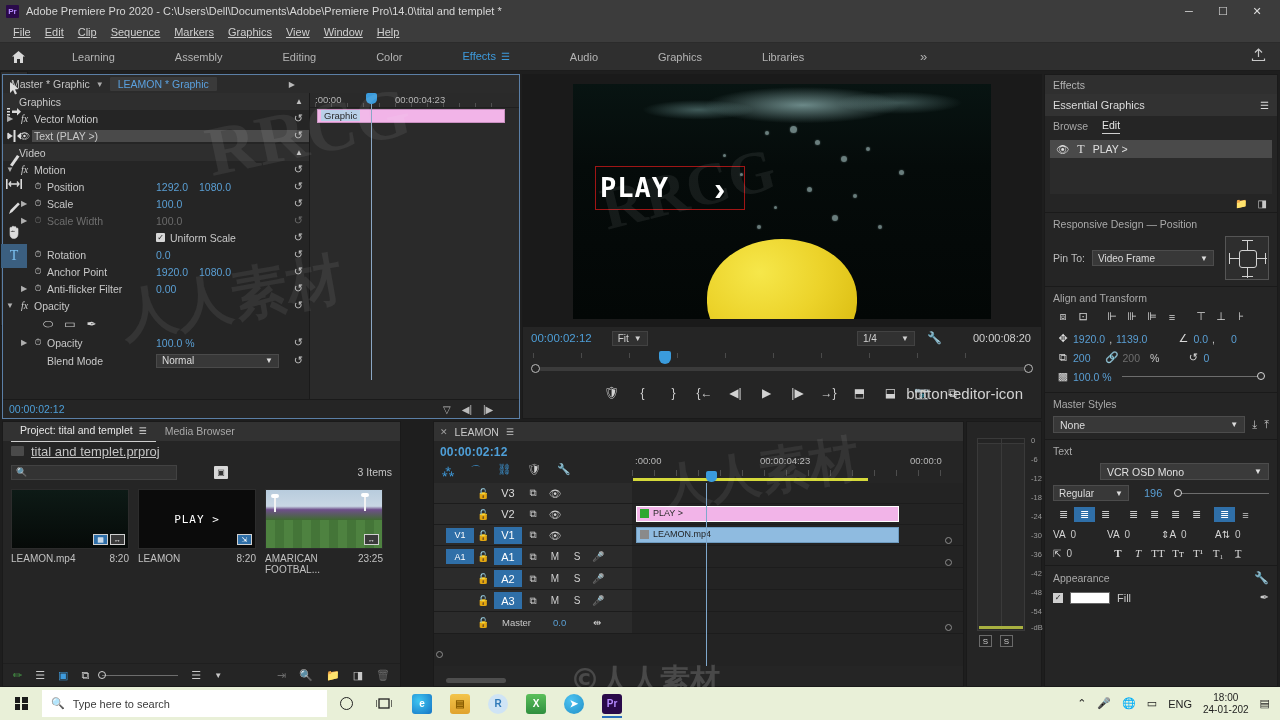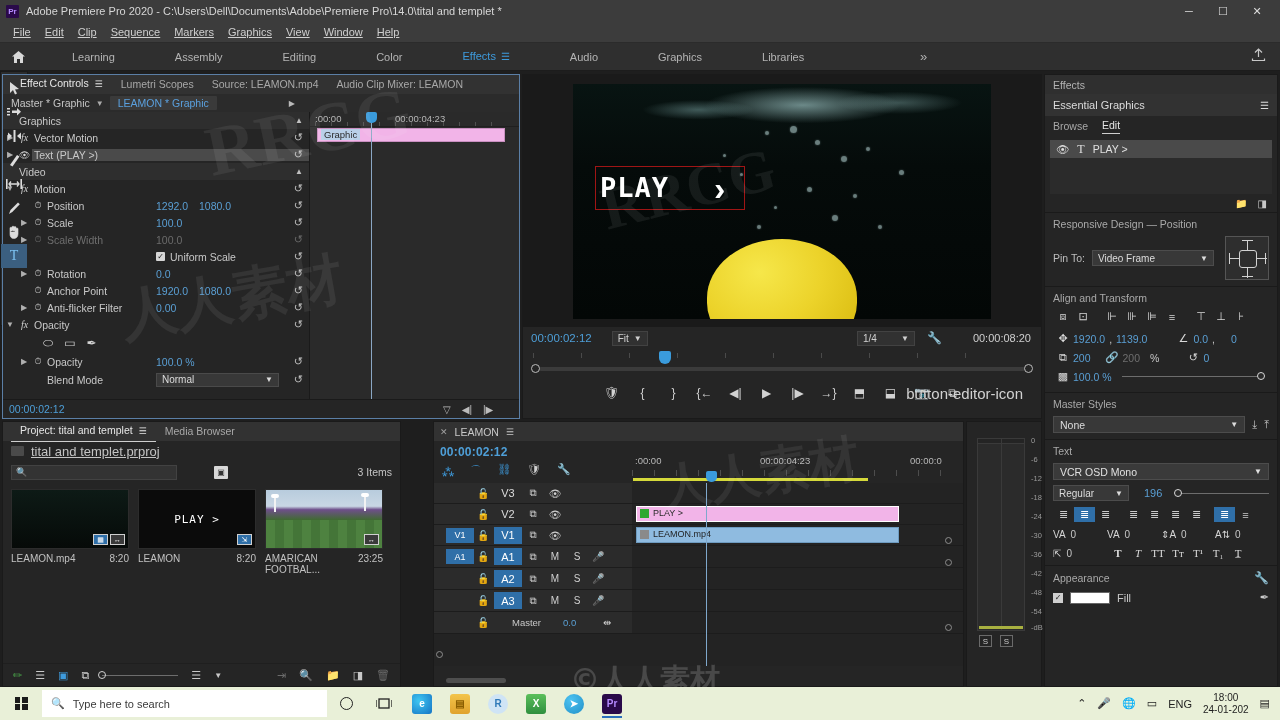--- a/index.html
+++ b/index.html
@@ -233,21 +233,21 @@
   .tf-ico { width:20px; text-align:center; font-size:11px; color:#d8d8d8; }
   .blu { color:#5a9fd4; }
   .dimv { color:#6e6e6e; }
   .op-slider { flex:1; height:1px; background:#6d6d6d; margin:0 8px 0 10px; position:relative; }
   .op-knob { position:absolute; right:-4px; top:-4px; width:8px; height:8px;
      border:1.3px solid #d8d8d8; border-radius:50%; background:#2a2a2a; }
   .ms-sel { height:17px; background:#383838; border:1px solid #4c4c4c;
      display:flex; align-items:center; padding:0 6px; font-size:10.5px; color:#dcdcdc; }
   .font-sel { height:17px; background:#3a3a3a; border:1px solid #4c4c4c;
      display:flex; align-items:center; padding:0 6px; font-size:10.5px;
-     color:#e0e0e0; margin-bottom:5px; }
+     color:#e0e0e0; margin-bottom:5px;margin-left:47px; }
   .font-sel .cv { margin-left:auto; font-size:8px; }
   .style-row { display:flex; align-items:center; gap:7px; margin-bottom:6px; }
   .style-sel { width:76px; height:16px; background:#383838; border:1px solid #4c4c4c;
      display:flex; align-items:center; padding:0 5px; font-size:10px; color:#dcdcdc; }
   .style-sel .cv { margin-left:auto; font-size:8px; }
   .sz-slider { flex:1; height:1px; background:#6d6d6d; position:relative; margin-left:6px; }
   .sz-knob { position:absolute; left:-1px; top:-4px; width:8px; height:8px;
      border:1.3px solid #d8d8d8; border-radius:50%; background:#2a2a2a; }
   .para-row { display:flex; align-items:center; margin-bottom:7px; }
   .pa-ico { width:21px; height:15px; display:flex; align-items:center;
@@ -443,28 +443,20 @@
     </div>
     <div class="ws-more">»</div>
     <div class="ws-export">
       <svg width="15" height="14" viewBox="0 0 15 14">
           <path d="M7.5 1 L7.5 9 M4 4.5 L7.5 1 L11 4.5 M1.5 10.5 v2 h12 v-2" stroke="#c8c8c8" fill="none" stroke-width="1.2"></path>
         </svg>
     </div>
   </div>
 
   <div class="panel" id="effect-controls">
-    <div class="panel-tabs">
-      <div class="ptab active">
-        <span>Effect Controls</span><span class="hamb">☰</span>
-      </div>
-      <div class="ptab">Lumetri Scopes</div>
-      <div class="ptab">Source: LEAMON.mp4</div>
-      <div class="ptab">Audio Clip Mixer: LEAMON</div>
-    </div>
 
     <div class="ec-sub">
       <span class="ec-master">Master * Graphic</span>
       <span class="ec-chev">▼</span>
       <span class="ec-clip">LEAMON * Graphic</span>
       <span class="ec-arrow">▶</span>
     </div>
 
     <div class="ec-body">
       <div class="ec-left">
@@ -1144,21 +1136,21 @@
           <span class="tl-ico">S</span>
           <span class="tl-ico">🎤</span>
         </div>
         <div class="tl-area"></div>
       </div>
 
       <div class="tl-row" style="top:129px;height:22px">
         <div class="tl-hd">
           <span class="tl-tgt"></span>
           <span class="tl-lock">🔓</span>
-          <span style="margin-left:18px">Master</span>
+          <span style="margin-left:8px">Master</span>
           <span class="blu" style="margin-left:22px">0.0</span>
           <span class="tl-ico" style="margin-left:20px">⇹</span>
         </div>
         <div class="tl-area"></div>
       </div>
 
       <div class="tl-ph" style="left:272px"></div>
       <div class="tl-sdot" style="left:511px;top:54px"></div>
       <div class="tl-sdot" style="left:511px;top:76px"></div>
       <div class="tl-sdot" style="left:511px;top:141px"></div>

